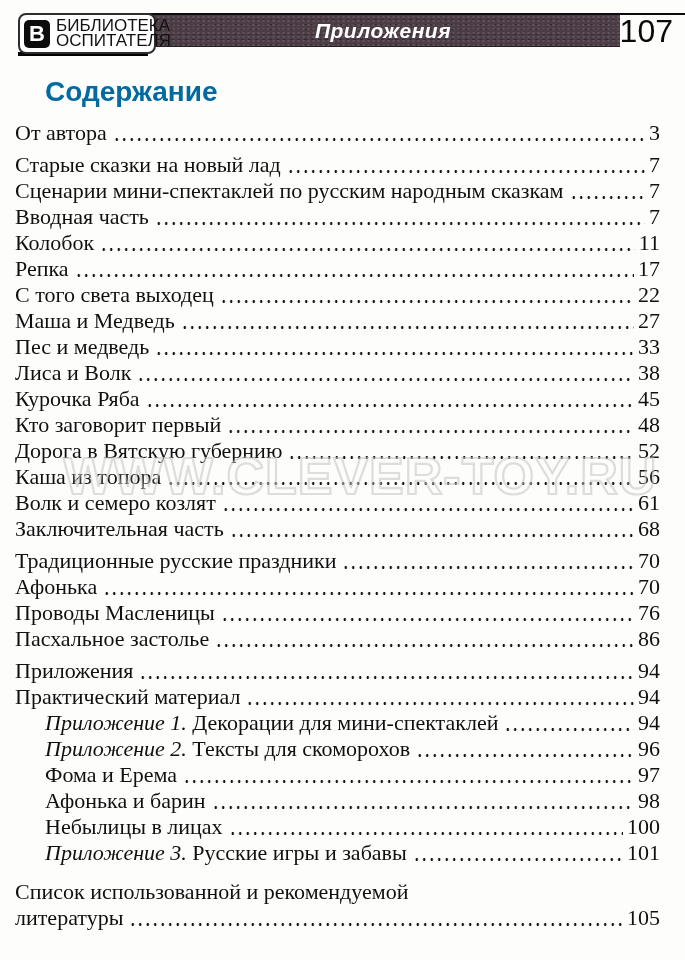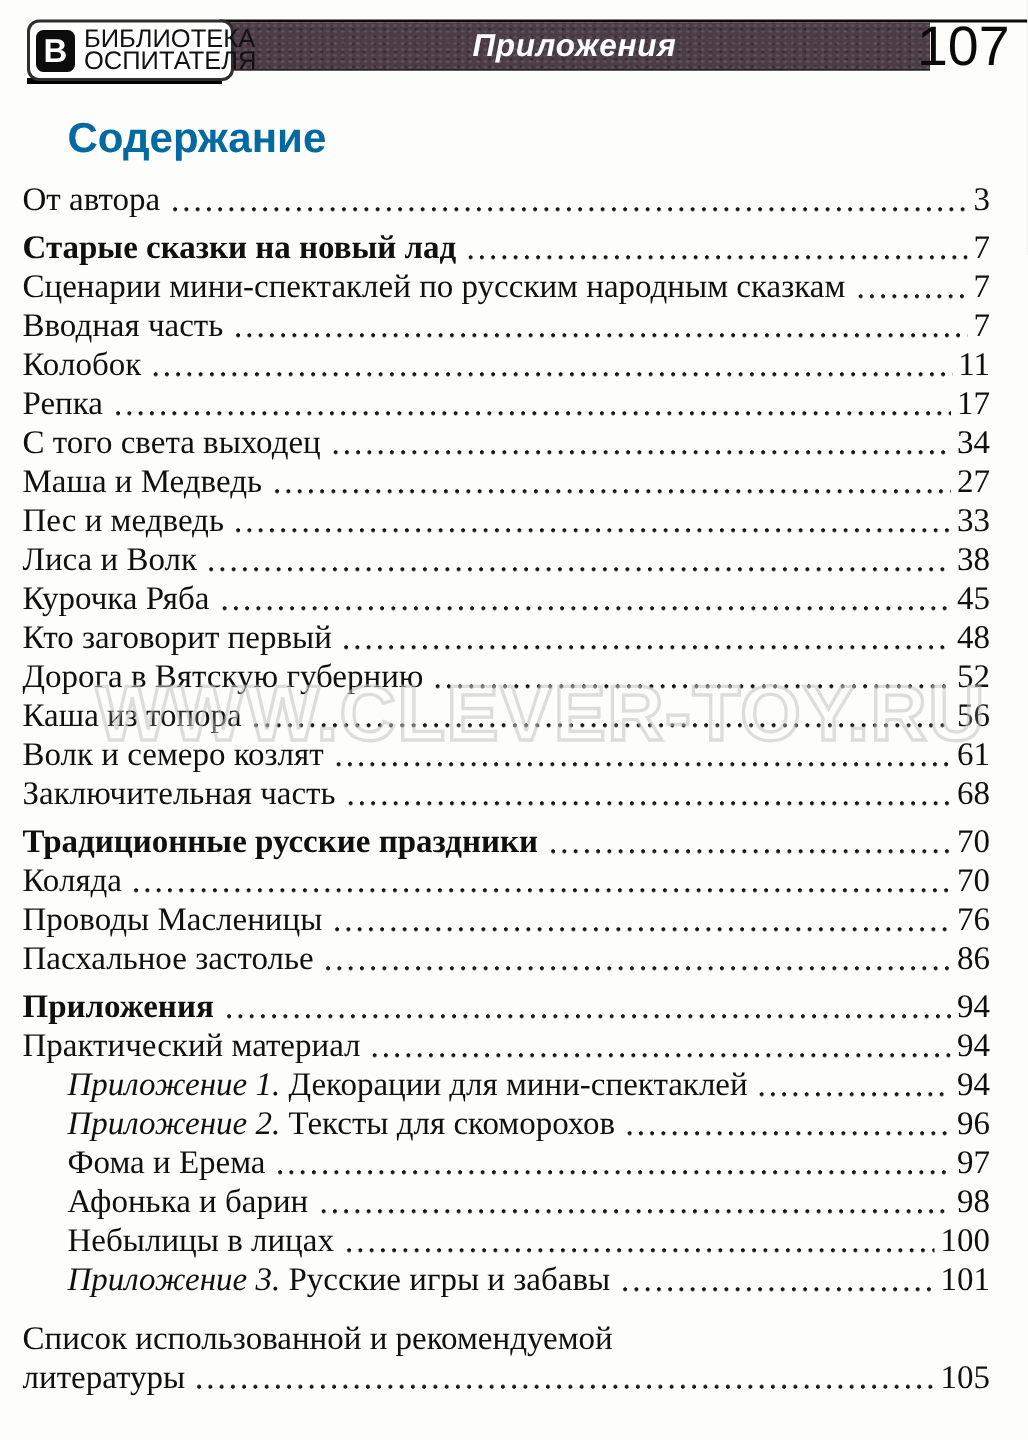--- a/index.html
+++ b/index.html
@@ -45,21 +45,21 @@
   }
   .logo-text{
     font-family:"Liberation Sans", sans-serif;
     font-size:17px;line-height:14.5px;color:#111;
     display:flex;flex-direction:column;white-space:nowrap;
   }
   .logo-underline{position:absolute;left:18px;top:52px;width:130px;height:4px;background:#000;z-index:2;}
   .folio{
     position:absolute;right:12px;top:16px;
     font-family:"Liberation Sans", sans-serif;
-    font-size:37px;color:#0a0a0a;line-height:30px;
+    font-size:32px;color:#0a0a0a;line-height:30px;
   }
 
   
   h1.doc-title{
     margin:16px 0 0 45px;
     font-family:"Liberation Sans", sans-serif;
     font-size:28px;font-weight:bold;color:#0369a1;
     line-height:32px;
   }
   .watermark{
@@ -71,21 +71,21 @@
     -webkit-text-stroke:2.2px #c3c3c3;
     opacity:0.55;
     z-index:5;pointer-events:none;padding-left:36px;
   }
   .toc{margin:12px 25px 0 15px;font-size:22px;position:relative;z-index:1;}
   .toc-group{margin-top:6px;}
   .toc-group:first-child{margin-top:0;}
   .toc-group:last-child{margin-top:13px;}
   .toc-row{display:flex;align-items:center;line-height:26px;}
   .toc-row.indent{margin-left:30px;}
-  .toc-row.bold .toc-title{font-weight:bold;}
+  .toc-row.bold .toc-title{font-weight:normal;}
   .toc-prefix{font-style:italic;white-space:pre;}
   .toc-title{white-space:pre;}
   .toc-leader{
     flex:1 1 auto;min-width:10px;height:3px;
     align-self:flex-end;margin:0 4px 5px 6px;
     background-image:radial-gradient(circle, #161616 1.15px, rgba(0,0,0,0) 1.5px);
     background-size:7.5px 3px;
     background-repeat:repeat-x;
     background-position:left bottom;
   }
@@ -155,21 +155,21 @@
         <div class="toc-row">
 
       <span class="toc-title">Репка</span>
       <span class="toc-leader"></span>
       <span class="toc-page">17</span>
     </div>
         <div class="toc-row">
 
       <span class="toc-title">С того света выходец</span>
       <span class="toc-leader"></span>
-      <span class="toc-page">34</span>
+      <span class="toc-page">22</span>
     </div>
         <div class="toc-row">
 
       <span class="toc-title">Маша и Медведь</span>
       <span class="toc-leader"></span>
       <span class="toc-page">27</span>
     </div>
         <div class="toc-row">
 
       <span class="toc-title">Пес и медведь</span>
@@ -221,21 +221,21 @@
       </div>
       <div class="toc-group">
         <div class="toc-row bold">
 
       <span class="toc-title">Традиционные русские праздники</span>
       <span class="toc-leader"></span>
       <span class="toc-page">70</span>
     </div>
         <div class="toc-row">
 
-      <span class="toc-title">Коляда</span>
+      <span class="toc-title">Афонька</span>
       <span class="toc-leader"></span>
       <span class="toc-page">70</span>
     </div>
         <div class="toc-row">
 
       <span class="toc-title">Проводы Масленицы</span>
       <span class="toc-leader"></span>
       <span class="toc-page">76</span>
     </div>
         <div class="toc-row">

